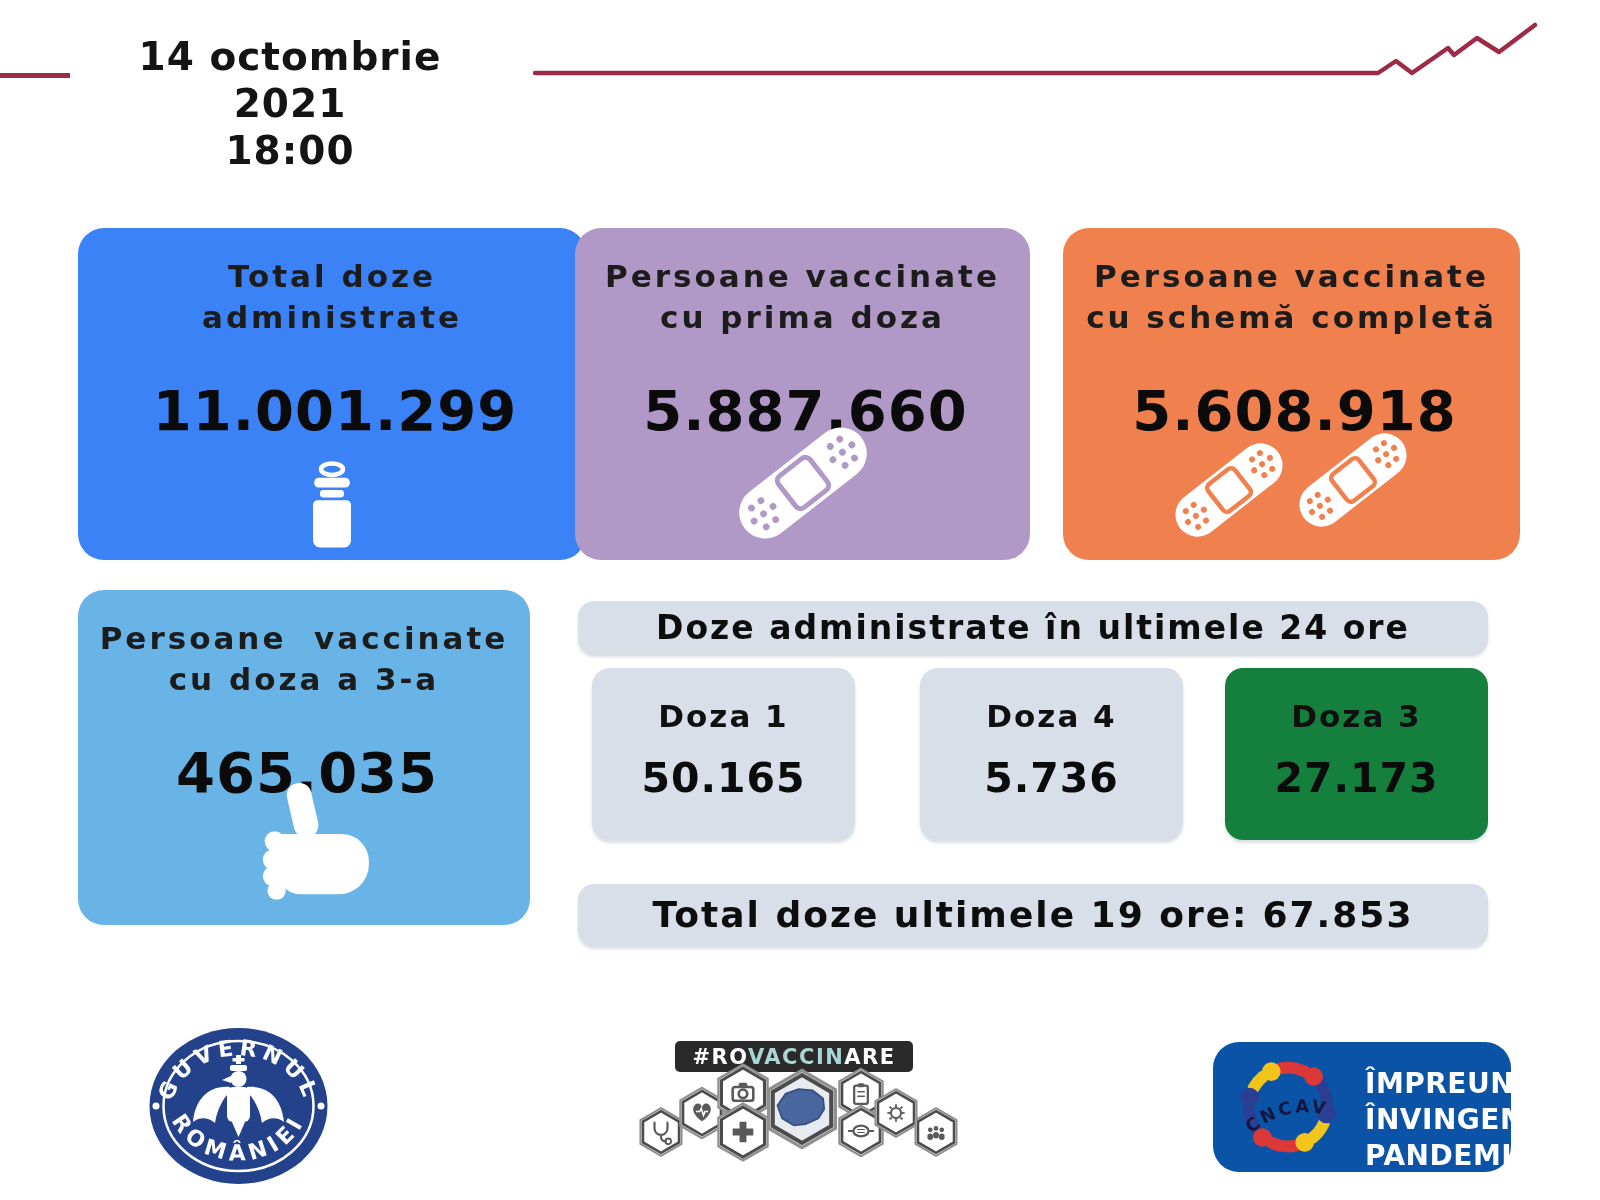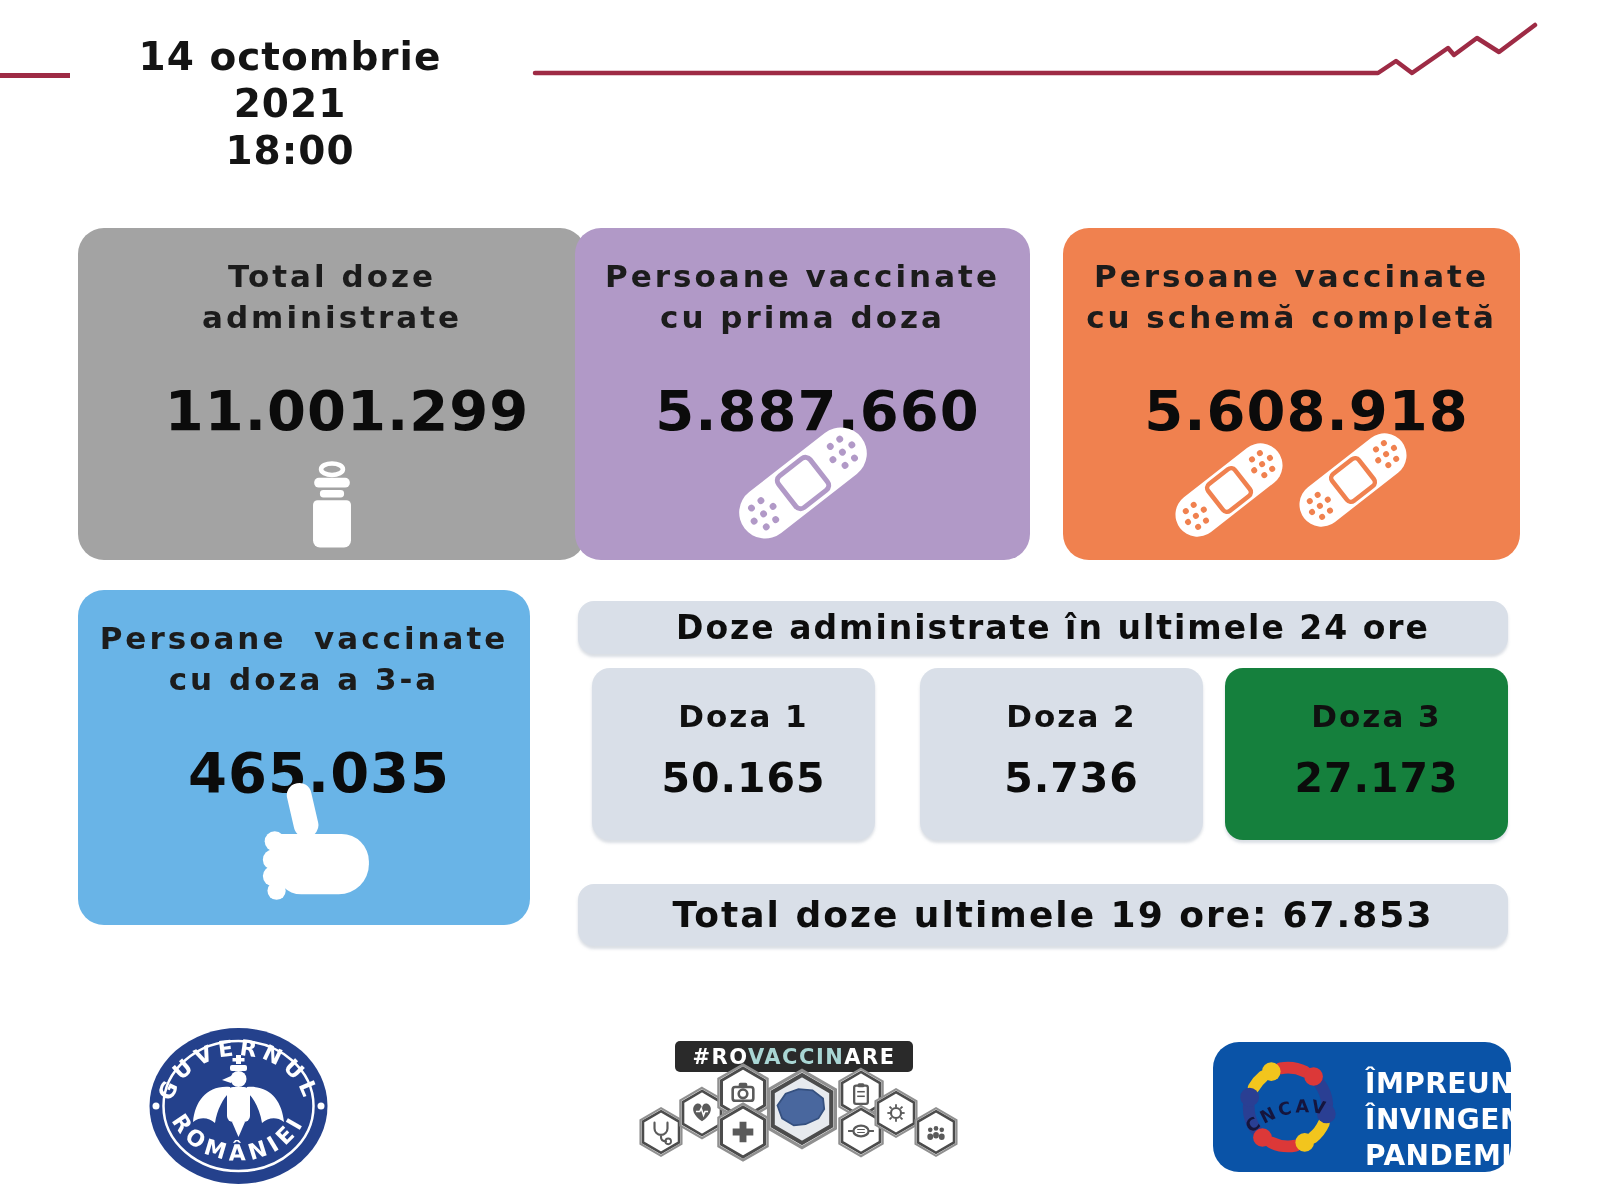--- a/index.html
+++ b/index.html
@@ -8,26 +8,26 @@
   .abs{position:absolute;}
 
   
   .hdr{left:80px;top:34px;width:420px;text-align:center;font-size:39px;line-height:1.2;letter-spacing:1px;}
   .accent-line-left{left:0;top:73px;width:70px;height:5px;background:#9E2B45;}
 
   
   .card{border-radius:26px;}
   .card .card-title{padding-top:28px;text-align:center;font-size:31px;line-height:1.32;letter-spacing:3px;color:#1c1c1c;}
   .card .t-line{white-space:pre;}
-  .card .card-value{position:absolute;left:15px;top:150px;width:100%;text-align:center;
+  .card .card-value{position:absolute;left:3px;top:150px;width:100%;text-align:center;
                     font-size:56px;letter-spacing:1px;color:#0b0b0b;}
   .card .card-icon{position:absolute;left:50%;transform:translateX(-50%);}
 
   
-  .gray{background:#D9DFE8;border-radius:16px;box-shadow:0 3px 3px rgba(150,160,178,.35);padding-left:20px;}
+  .gray{background:#D9DFE8;border-radius:16px;box-shadow:0 3px 3px rgba(150,160,178,.35);}
   .banner1{left:578px;top:601px;width:910px;height:53px;line-height:53px;text-align:center;
            font-size:33px;letter-spacing:2px;color:#0d0d0d;}
   .dose-card{top:668px;width:263px;height:172px;border-radius:18px;text-align:center;}
   .dose-label{margin-top:30px;font-size:31px;letter-spacing:2px;color:#101010;}
   .dose-value{margin-top:20px;font-size:41px;letter-spacing:1px;color:#0b0b0b;}
   .banner2{left:578px;top:884px;width:910px;height:62px;line-height:62px;text-align:center;
            font-size:36px;letter-spacing:2px;color:#0d0d0d;}
   .banner2 .tv{margin-left:14px;}
 
   
@@ -41,21 +41,21 @@
 
   <div class="abs hdr">
     <div>14 octombrie 2021</div>
     <div>18:00</div>
   </div>
   <div class="abs accent-line-left"></div>
   <svg class="abs" style="left:530px;top:10px;" width="1010" height="80" viewBox="0 0 1010 80">
     <polyline points="5,63 848,63 866,51 882,63 918,38 924,45 947,28 969,42 1005,15" fill="none" stroke="#9E2B45" stroke-width="4.5" stroke-linejoin="round" stroke-linecap="round"></polyline>
   </svg>
 
-  <div class="abs card" style="left: 78px; top: 228px; width: 508px; height: 332px; background-color: #a3a3a3;">
+  <div class="abs card" style="left: 78px; top: 228px; width: 508px; height: 332px; background-color: #3b82f6;">
     <div class="card-title">
       <div class="t-line">Total doze</div>
       <div class="t-line">administrate</div>
     </div>
     <div class="card-value">11.001.299</div>
     <svg class="card-icon" style="bottom:8px;" width="52" height="92" viewBox="0 0 90 160">
       <g fill="#ffffff">
         <ellipse cx="45" cy="16" rx="19" ry="10" fill="none" stroke="#ffffff" stroke-width="8"></ellipse>
         <rect x="14" y="31" width="62" height="17" rx="8"></rect>
         <rect x="24" y="52" width="42" height="13" rx="6"></rect>
@@ -162,21 +162,21 @@
     </svg>
   </div>
 
   <div class="abs gray banner1" style="background-color: rgb(217, 223, 232);">Doze administrate în ultimele 24 ore</div>
 
   <div class="abs gray dose-card" style="left: 592px; background-color: rgb(217, 223, 232);">
     <div class="dose-label">Doza 1</div>
     <div class="dose-value">50.165</div>
   </div>
   <div class="abs gray dose-card" style="left: 920px; background-color: rgb(217, 223, 232);">
-    <div class="dose-label">Doza 2</div>
+    <div class="dose-label">Doza 4</div>
     <div class="dose-value">5.736</div>
   </div>
   <div class="abs gray dose-card" style="left: 1225px; background-color: #15803d;">
     <div class="dose-label">Doza 3</div>
     <div class="dose-value">27.173</div>
   </div>
 
   <div class="abs gray banner2" style="background-color: rgb(217, 223, 232);">
     <span>Total doze ultimele 19 ore:</span><span class="tv">67.853</span>
   </div>

